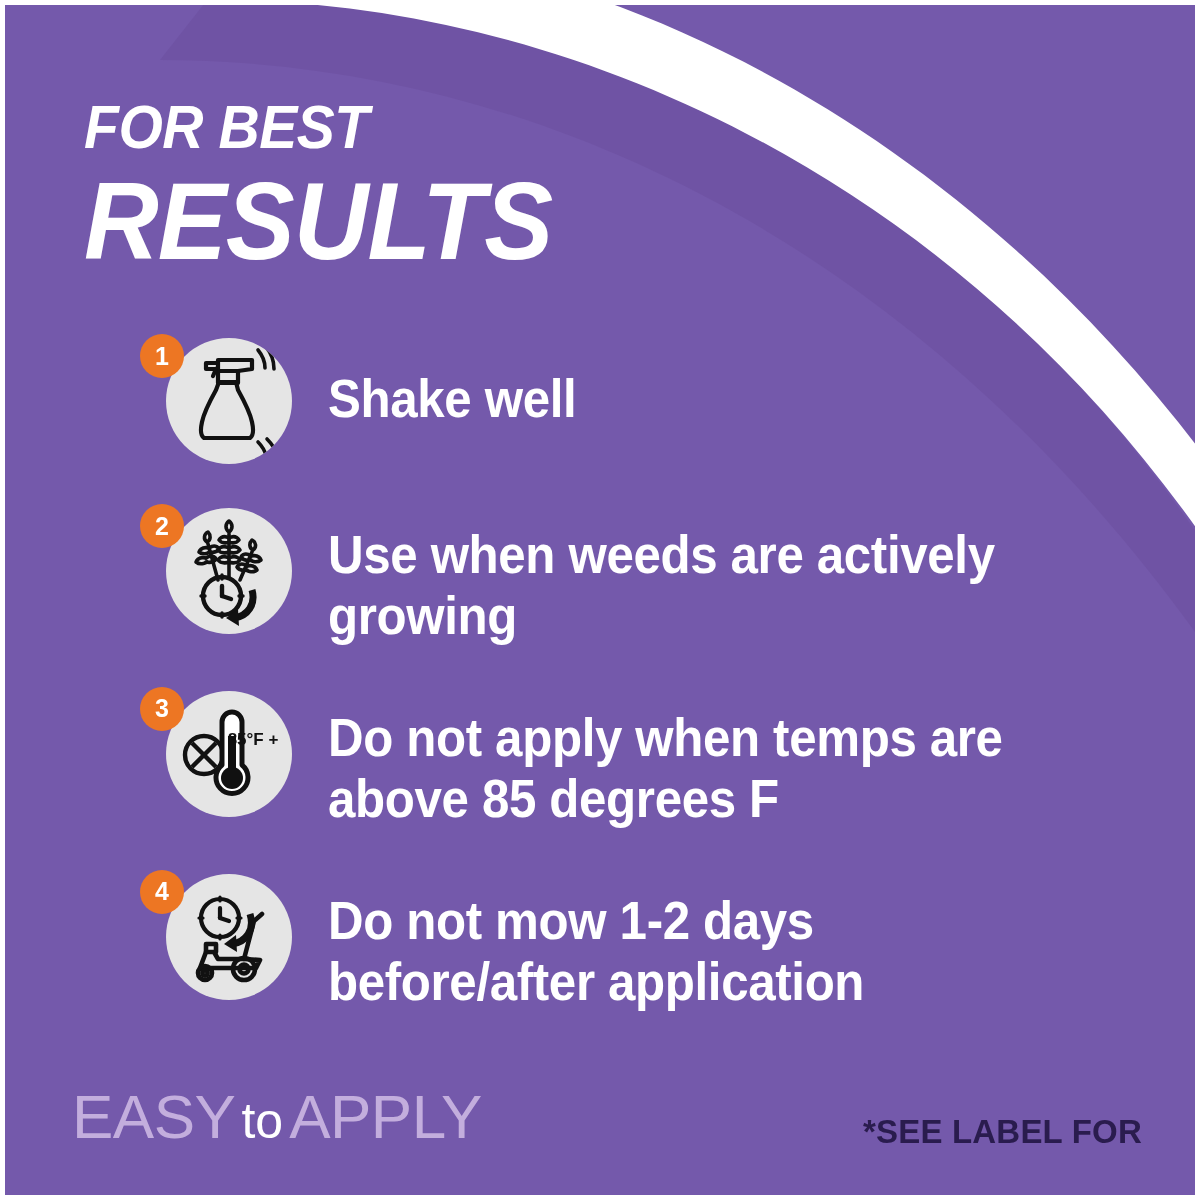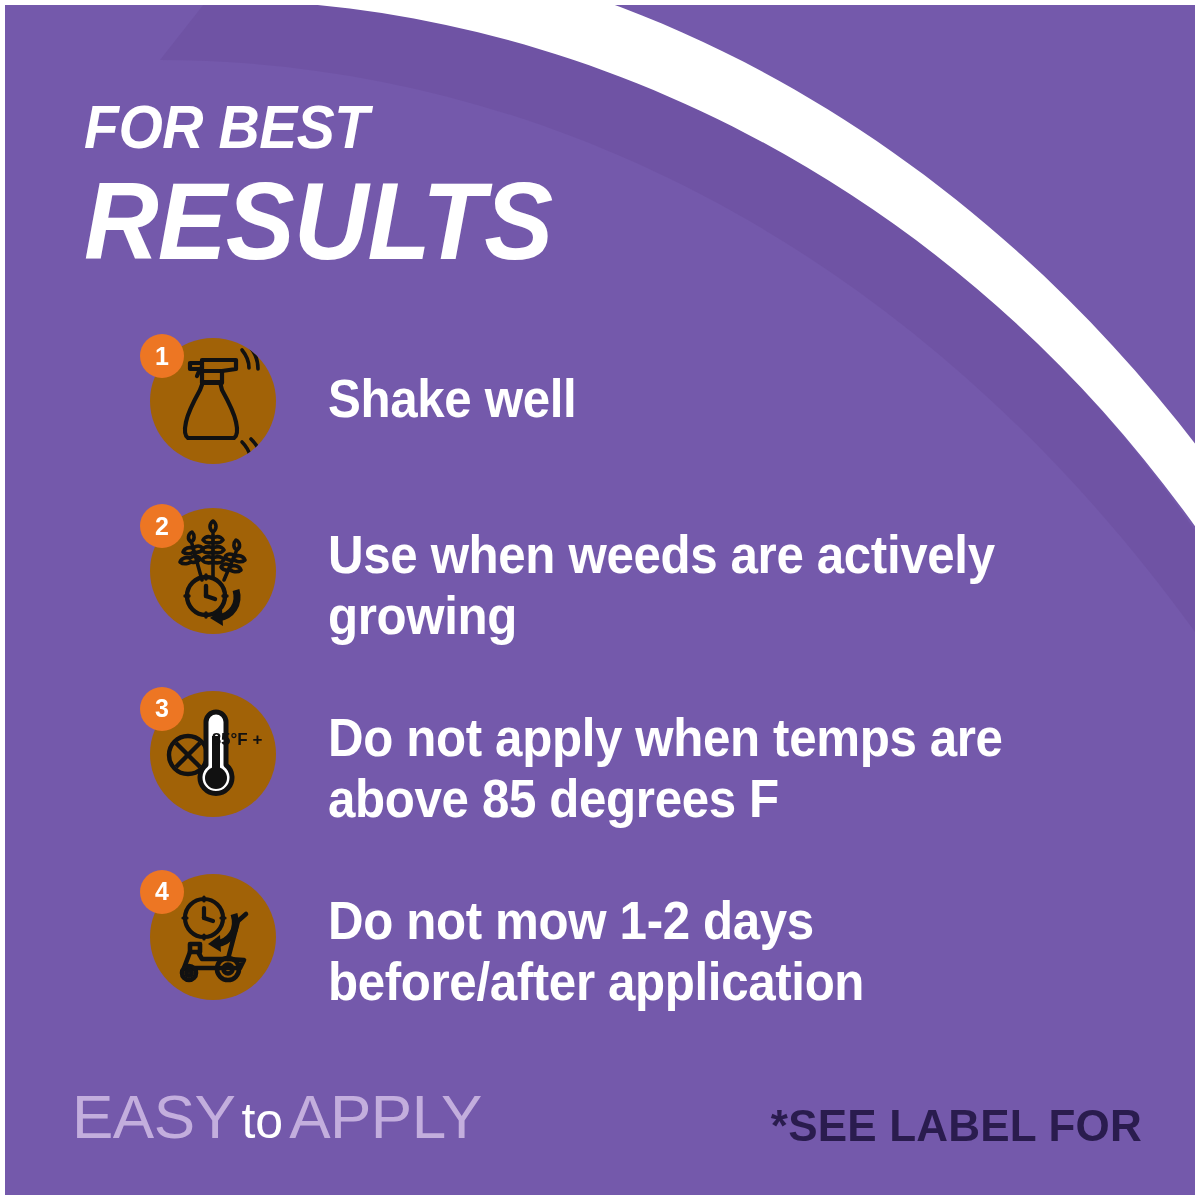--- a/index.html
+++ b/index.html
@@ -79,26 +79,26 @@
     margin-bottom: 44px;
   }
   .step-icon-wrap {
     position: relative;
     width: 126px;
     height: 126px;
     flex: 0 0 126px;
   }
   .step-circle {
     position: absolute;
-    left: 0;
+    left: 16px;
     top: 0;
     width: 126px;
     height: 126px;
     border-radius: 50%;
-    background: #a16207;
+    background: #e5e5e5;
     display: flex;
     align-items: center;
     justify-content: flex-end;
     overflow: hidden;
   }
   .step-badge {
     position: absolute;
     left: -10px;
     top: -4px;
     width: 44px;
@@ -151,21 +151,21 @@
     color: #ffffff;
     padding: 0 6px;
   }
   .footer-right {
     position: absolute;
     right: 58px;
     bottom: 48px;
     z-index: 10;
     text-align: right;
     color: #2A1C4E;
-    font-size: 44px;
+    font-size: 33px;
     font-weight: bold;
     line-height: 1.18;
     letter-spacing: 0.2px;
   }
 </style>
 </head>
 <body>
 
 <div id="poster">
 

